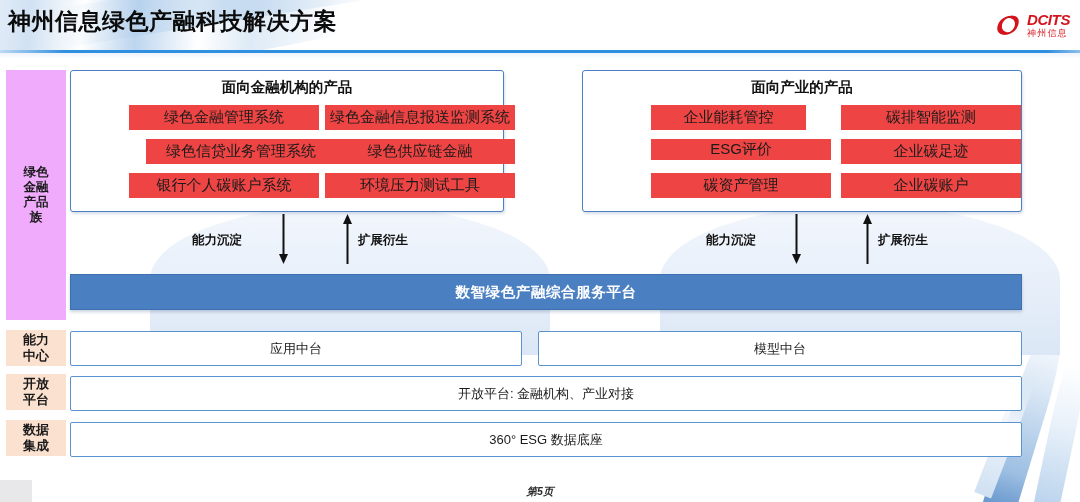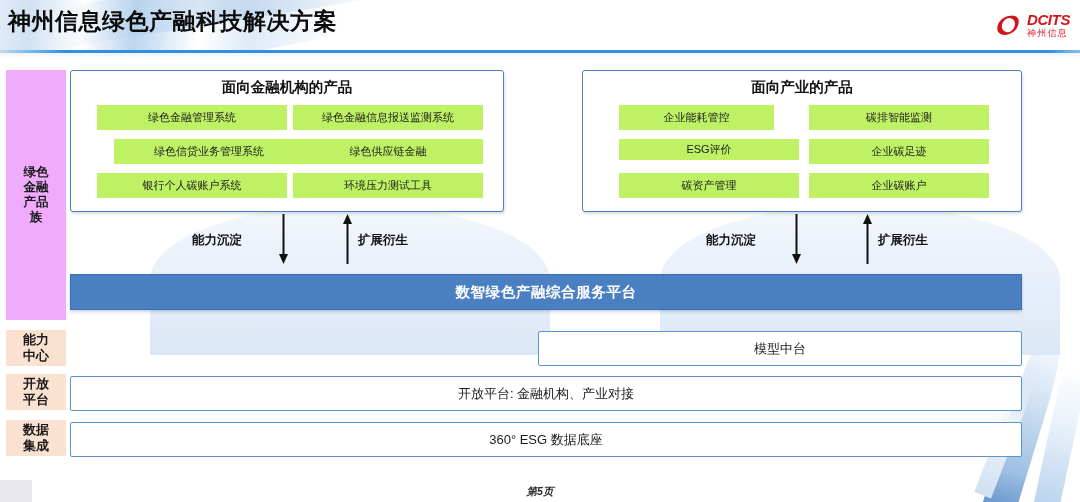--- a/index.html
+++ b/index.html
@@ -55,22 +55,22 @@
   .side-lbl{position:absolute;display:flex;align-items:center;justify-content:center;
     text-align:center;font-weight:bold;color:#1a1a1a;line-height:1.22;}
   .side-blue{background:#f0abfc;}
   .side-peach{background:#fbe2d0;}
 
   
   .panel{position:absolute;border:1.6px solid #4a7fc1;border-radius:3px;background:#ffffff;
     box-shadow:1px 2px 3px rgba(80,110,150,.22);}
   .panel-title{position:absolute;left:0;right:0;top:7px;text-align:center;
     font-size:14.5px;font-weight:bold;color:#111;}
-  .tile{position:absolute;background:#bef264;display:flex;align-items:center;justify-content:center;
-    font-size:11px;color:#1b1b1b;}
+  .tile{position:absolute;background:#ef4444;display:flex;align-items:center;justify-content:center;
+    font-size:15px;color:#1b1b1b;margin-left:32px;}
 
   
   .arrow-lbl{position:absolute;font-size:12.5px;font-weight:bold;color:#111;white-space:nowrap;}
   .arrow{position:absolute;width:11px;height:50px;}
 
   
   .platform{position:absolute;background:#4a7fc1;border:1px solid #3f6fae;
     display:flex;align-items:center;justify-content:center;
     color:#ffffff;font-size:14.5px;font-weight:bold;letter-spacing:.6px;
     box-shadow:0 2px 3px rgba(70,100,145,.28);text-align:right;}
@@ -172,20 +172,21 @@
     <polygon points="5.5,50 1,40 10,40" fill="#111"></polygon>
   </svg>
   <svg class="arrow" style="left:862px;top:214px;" viewBox="0 0 11 50">
     <line x1="5.5" y1="8" x2="5.5" y2="50" stroke="#111" stroke-width="2"></line>
     <polygon points="5.5,0 1,10 10,10" fill="#111"></polygon>
   </svg>
   <div class="arrow-lbl" style="left:878px;top:232px;">扩展衍生</div>
 
   <div class="platform" style="left:70px;top:274px;width:950px;height:34px;">数智绿色产融综合服务平台</div>
 
+  <div class="rowbox" style="left:70px;top:331px;width:450px;height:33px;">应用中台</div>
   <div class="rowbox" style="left:538px;top:331px;width:482px;height:33px;">模型中台</div>
 
   <div class="rowbox" style="left:70px;top:376px;width:950px;height:33px;">开放平台: 金融机构、产业对接</div>
 
   <div class="rowbox" style="left:70px;top:422px;width:950px;height:33px;">360° ESG 数据底座</div>
 
   <div class="footer">第5页</div>
 
 </div>
 

